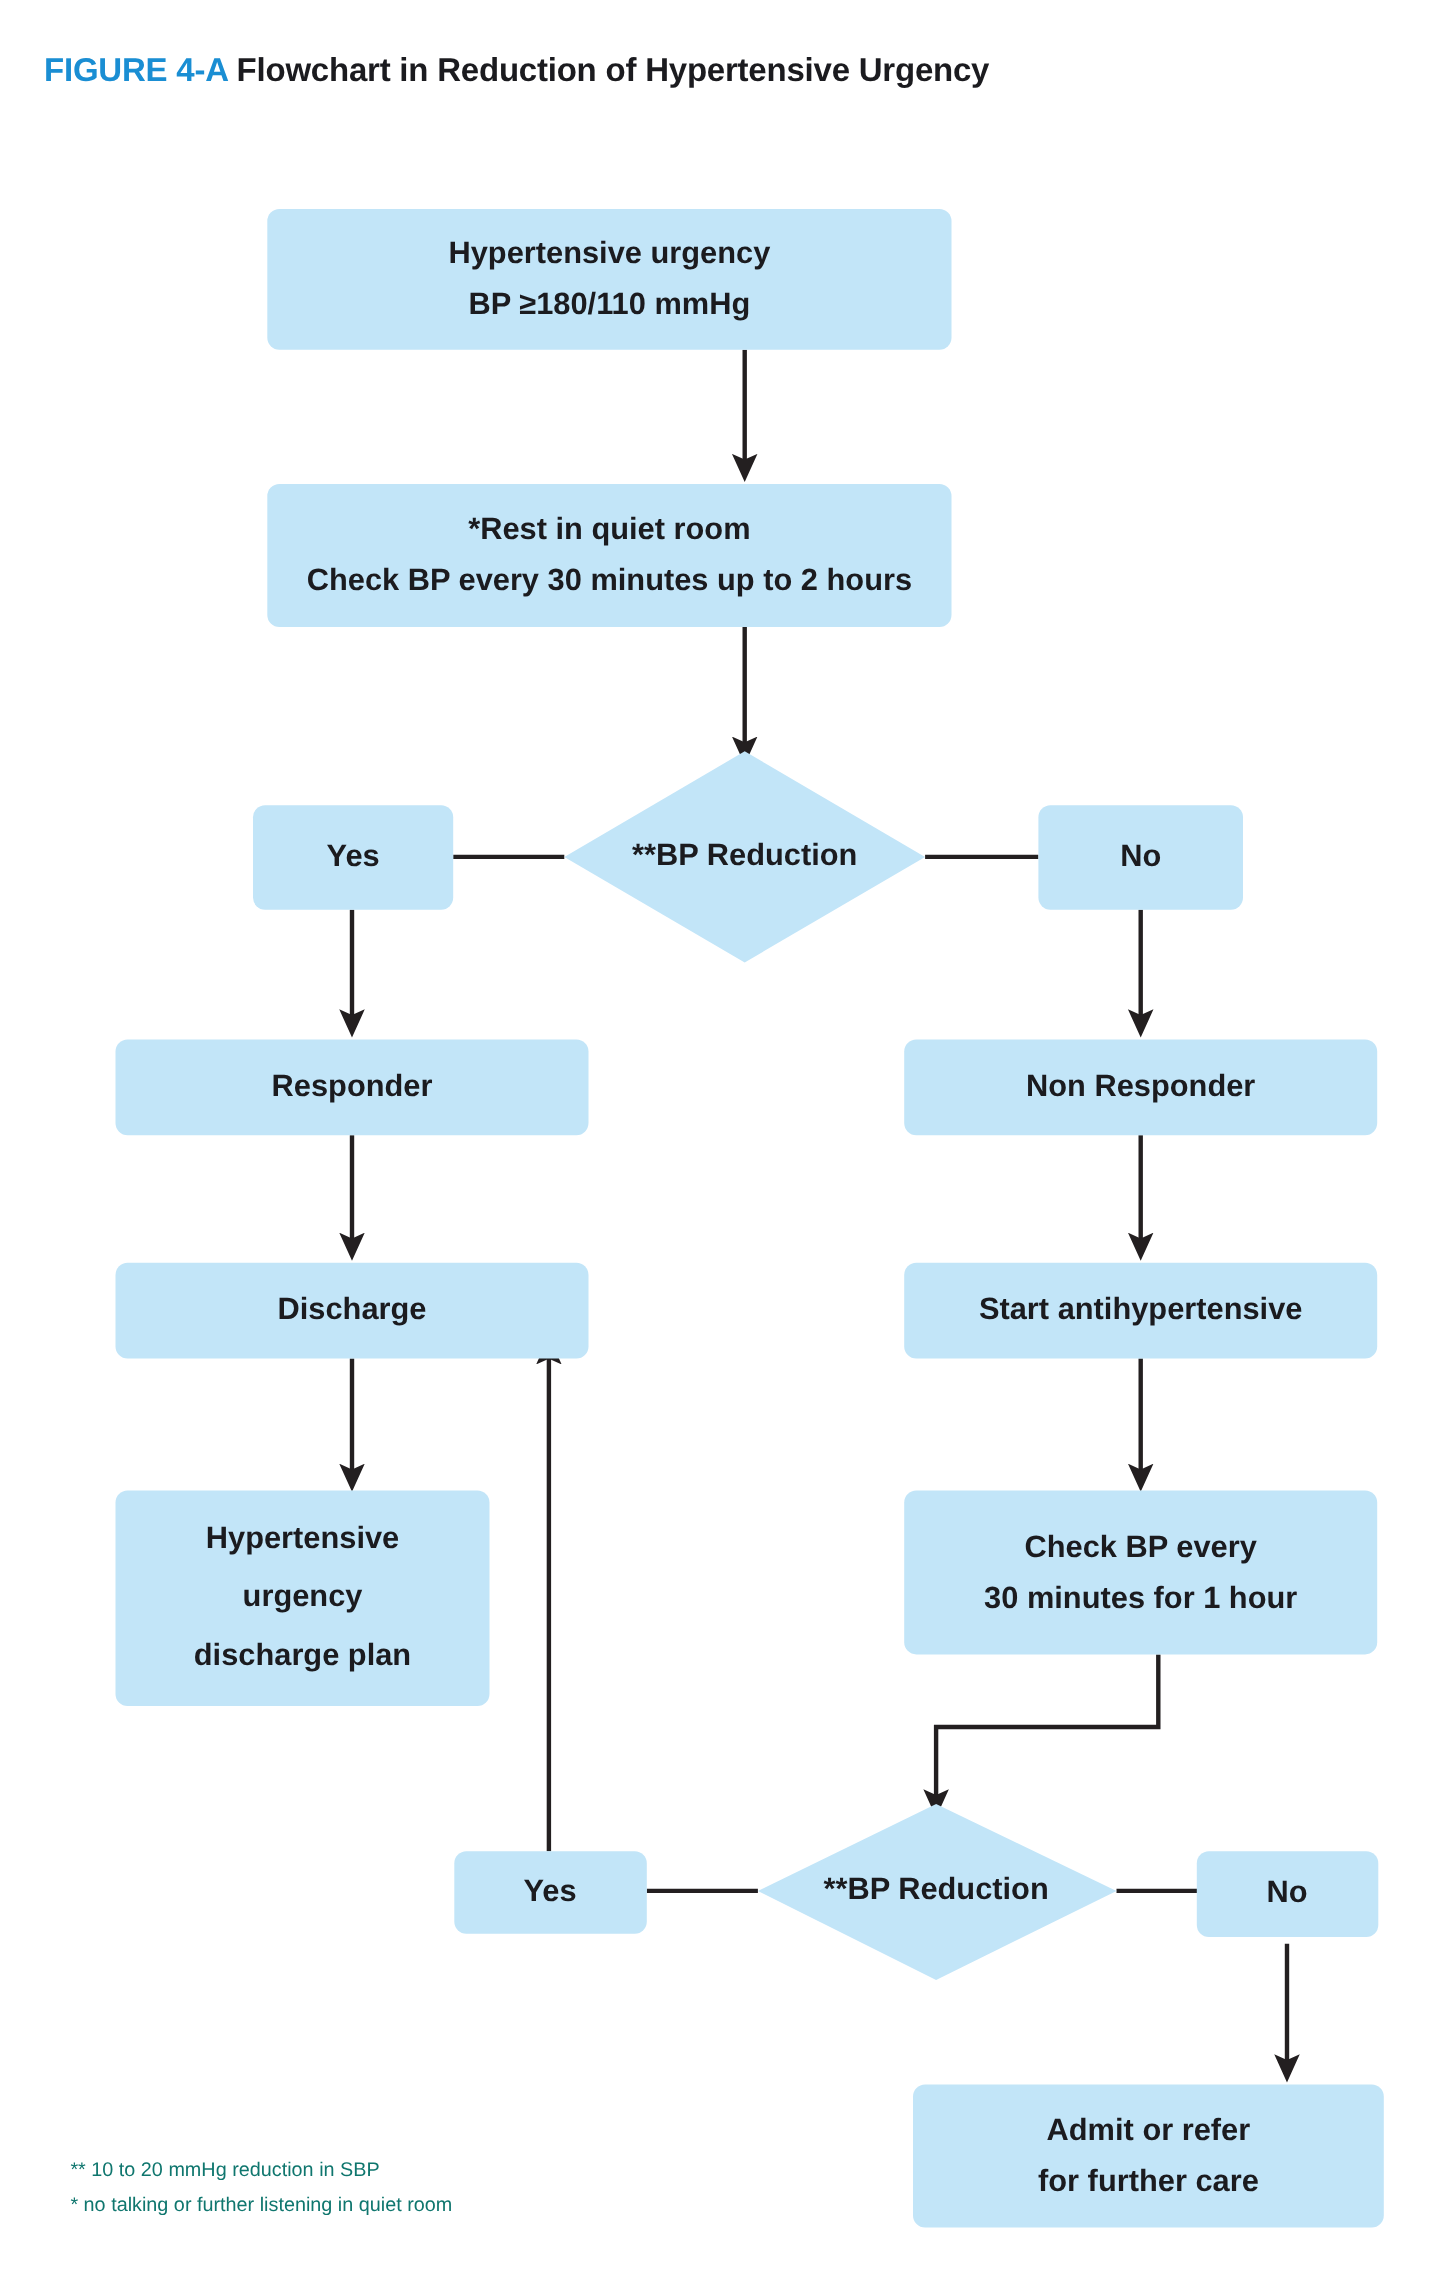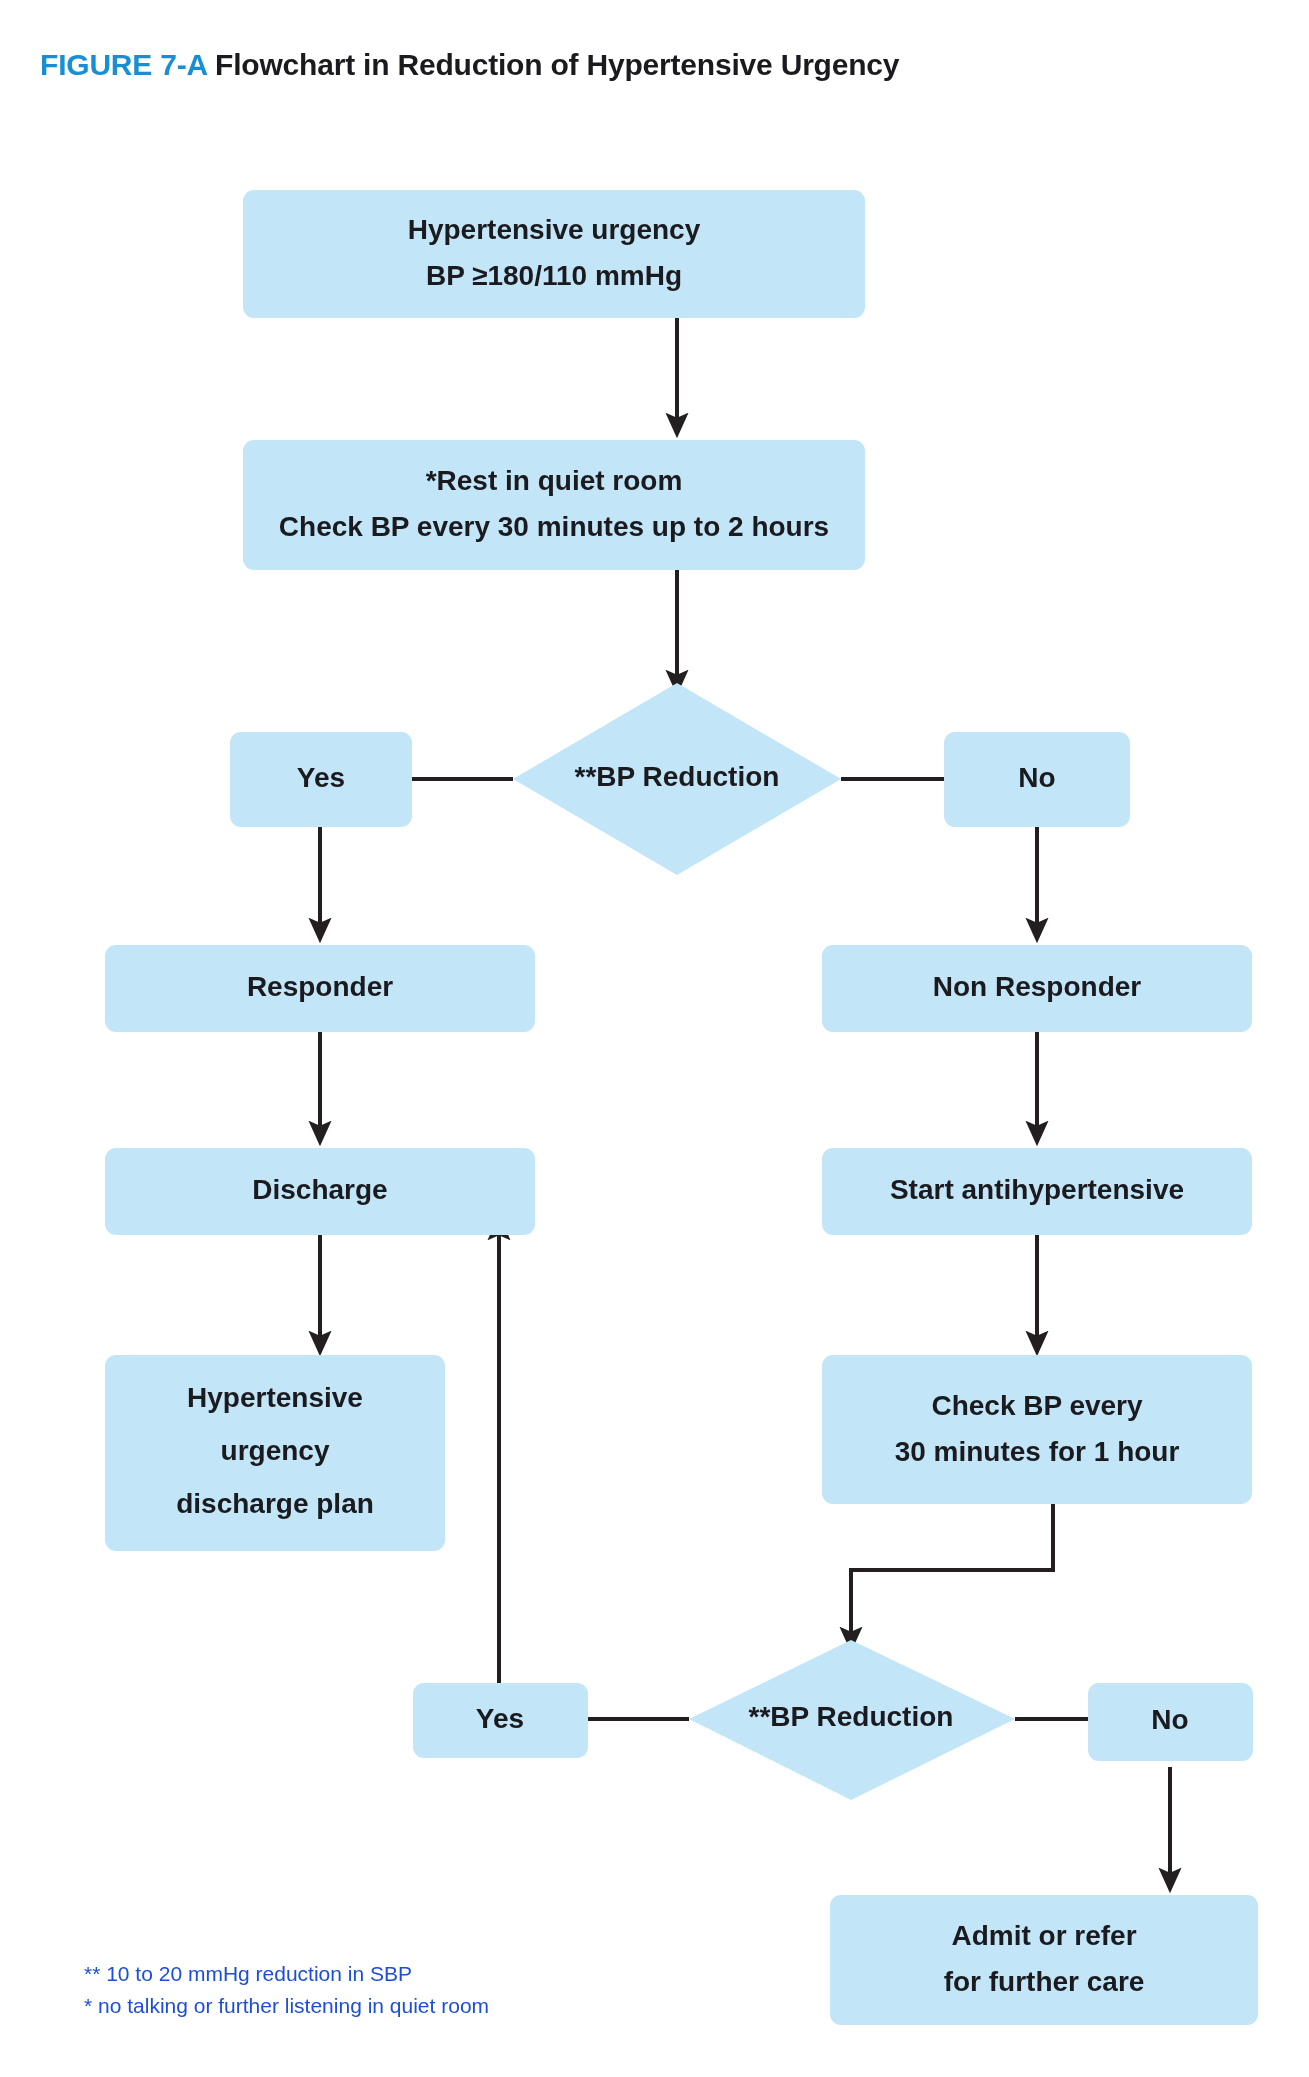--- a/index.html
+++ b/index.html
@@ -54,37 +54,37 @@
     dominant-baseline: middle;
   }
   .t-28 { font-size: 28px; }
   .conn {
     stroke: #231f20;
     stroke-width: 4;
     fill: none;
   }
   .footnote {
     position: absolute;
-    left: 84px;
-    font-size: 21px;
-    color: #1d4ed8;
+    left: 64px;
+    font-size: 18px;
+    color: #0f766e;
     font-weight: normal;
     white-space: nowrap;
     font-family: "Liberation Sans", sans-serif;
   }
   #footnote-1 { top: 1962px; }
   #footnote-2 { top: 1994px; }
 </style>
 </head>
 <body>
 
 <div id="figure-root">
 
   <div class="fig-title">
-    <span class="fig-label">FIGURE 7-A</span>
+    <span class="fig-label">FIGURE 4-A</span>
     <span>Flowchart in Reduction of Hypertensive Urgency</span>
   </div>
 
   <svg class="flow" viewBox="0 0 1309 2077" xmlns="http://www.w3.org/2000/svg">
     <defs>
       <marker id="arrowhead" markerWidth="7" markerHeight="7" refX="3.1" refY="3.2" orient="auto" markerUnits="strokeWidth">
         <path d="M0,0.3 L6.4,3.2 L0,6.1 L1.3,3.2 Z" fill="#231f20"></path>
       </marker>
     </defs>
 

